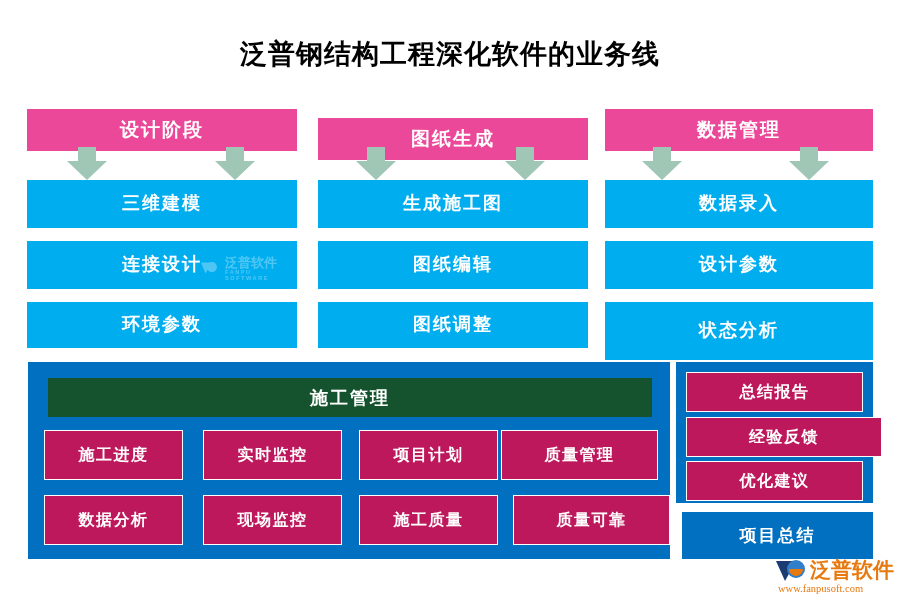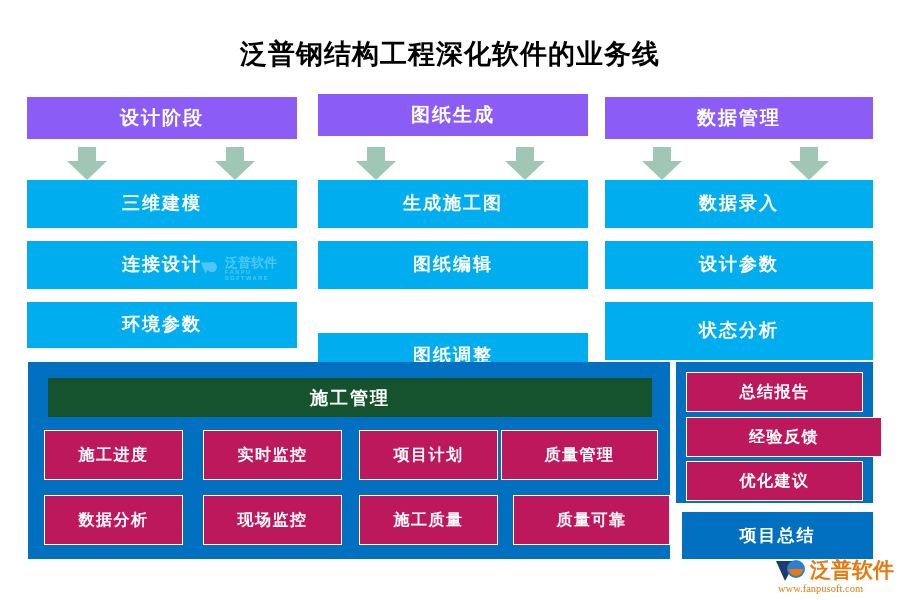--- a/index.html
+++ b/index.html
@@ -40,23 +40,24 @@
     box-sizing: border-box;
     display: flex;
     align-items: center;
     justify-content: center;
     color: #ffffff;
     font-weight: bold;
     text-align: center;
     line-height: 1.1;
   }
   .hdr-box {
-    background: #8b5cf6;
+    background: #ec4899;
     font-size: 19px;
     letter-spacing: 2px;
+    margin-top: 12px;
   }
   .lt-box {
     background: #00AEEF;
     font-size: 18px;
     letter-spacing: 2px;
   }
 
   
   .arrow {
     position: absolute;
@@ -164,21 +165,21 @@
   }
 </style>
 </head>
 <body>
 
 <div id="canvas">
 
   <div class="page-title">泛普钢结构工程深化软件的业务线</div>
 
   <div class="box hdr-box" style="left:27px; top:97px; width:270px; height:42px;">设计阶段</div>
-  <div class="box hdr-box" style="left:318px; top:94px; width:270px; height:42px;">图纸生成</div>
+  <div class="box hdr-box" style="left:318px; top:106px; width:270px; height:42px;">图纸生成</div>
   <div class="box hdr-box" style="left:605px; top:97px; width:268px; height:42px;">数据管理</div>
 
   <div class="arrow" style="left:65px; top:147px;">
     <svg width="44" height="34" viewBox="0 0 44 34" xmlns="http://www.w3.org/2000/svg">
       <polygon points="13,0 31,0 31,14 42,14 22,33 2,14 13,14" fill="#A0C7B6"></polygon>
     </svg>
   </div>
   <div class="arrow" style="left:213px; top:147px;">
     <svg width="44" height="34" viewBox="0 0 44 34" xmlns="http://www.w3.org/2000/svg">
       <polygon points="13,0 31,0 31,14 42,14 22,33 2,14 13,14" fill="#A0C7B6"></polygon>
@@ -204,21 +205,21 @@
       <polygon points="13,0 31,0 31,14 42,14 22,33 2,14 13,14" fill="#A0C7B6"></polygon>
     </svg>
   </div>
 
   <div class="box lt-box" style="left:27px; top:180px; width:270px; height:48px;">三维建模</div>
   <div class="box lt-box" style="left:27px; top:241px; width:270px; height:48px;">连接设计</div>
   <div class="box lt-box" style="left:27px; top:302px; width:270px; height:46px;">环境参数</div>
 
   <div class="box lt-box" style="left:318px; top:180px; width:270px; height:48px;">生成施工图</div>
   <div class="box lt-box" style="left:318px; top:241px; width:270px; height:48px;">图纸编辑</div>
-  <div class="box lt-box" style="left:318px; top:302px; width:270px; height:46px;margin-top:31px;">图纸调整</div>
+  <div class="box lt-box" style="left:318px; top:302px; width:270px; height:46px;">图纸调整</div>
 
   <div class="box lt-box" style="left:605px; top:180px; width:268px; height:48px;">数据录入</div>
   <div class="box lt-box" style="left:605px; top:241px; width:268px; height:48px;">设计参数</div>
   <div class="box lt-box" style="left:605px; top:302px; width:268px; height:58px;">状态分析</div>
 
   <div class="wm-center">
     <svg width="22" height="22" viewBox="0 0 24 24" style="flex:0 0 auto; margin-right:3px;" xmlns="http://www.w3.org/2000/svg">
       <path d="M1 6 L13 6 L6 18 Z" fill="#ffffff"></path>
       <circle cx="13" cy="11" r="5.5" fill="#ffffff"></circle>
     </svg>

